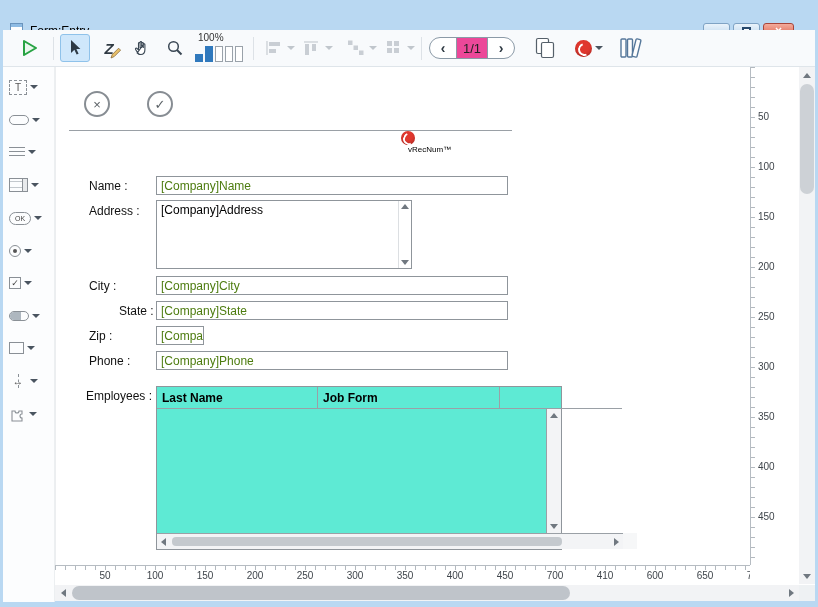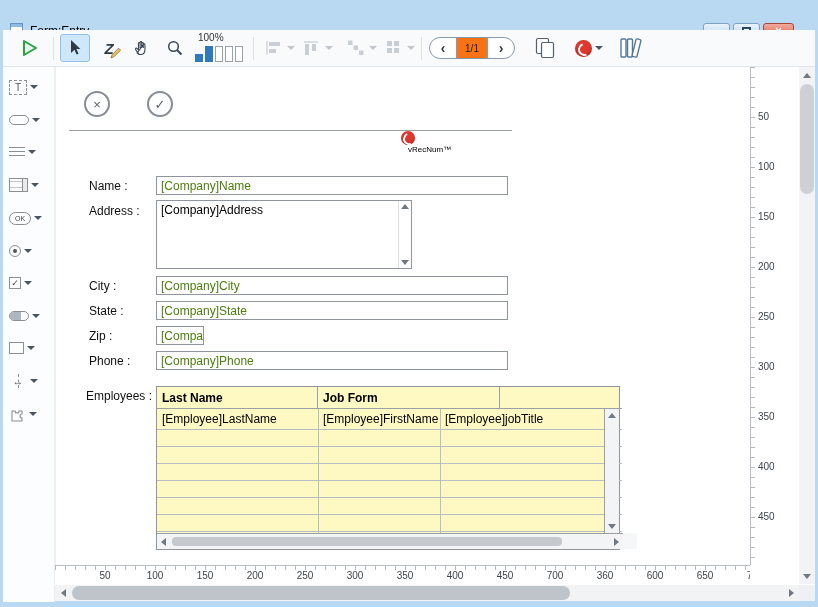--- a/index.html
+++ b/index.html
@@ -39,22 +39,22 @@
   .zoombars { display:flex; align-items:flex-end; gap:2px; height:17px; margin-top:2px; }
   .zb { width:8px; border:1px solid #9aa2aa; background:#fff; }
   .zb.on { background:#3079bd; border-color:#3079bd; }
   .caret { width:0; height:0; border-left:4px solid transparent; border-right:4px solid transparent;
            border-top:4px solid #4a5560; margin-left:3px; }
   .caret.dis { border-top-color:#c0c6cc; }
   .pagenav { position:absolute; left:426px; top:7px; width:86px; height:22px; border:1px solid #8b9aa7;
              border-radius:11px; background:#fff; display:flex; overflow:hidden; }
   .pn-btn { width:26px; display:flex; align-items:center; justify-content:center; font-size:14px;
             font-weight:bold; color:#2f3a43; }
-  .pn-mid { flex:1; background:#f97316; border-left:1px solid #8b9aa7; border-right:1px solid #8b9aa7;
-            display:flex; align-items:center; justify-content:center; font-size:10px; color:#222; }
+  .pn-mid { flex:1; background:#ec4899; border-left:1px solid #8b9aa7; border-right:1px solid #8b9aa7;
+            display:flex; align-items:center; justify-content:center; font-size:13px; color:#222; }
   .z-glyph { font-style:italic; font-weight:bold; font-size:15px; color:#2f3a43; }
   .pencil { position:absolute; right:3px; bottom:3px; }
   .logo-circle { width:17px; height:17px; border-radius:50%; background:#e0372e; position:relative;
                  box-shadow:inset 0 -2px 3px rgba(0,0,0,.2); }
   .logo-circle::after { content:""; position:absolute; left:3px; top:3px; width:9px; height:9px;
                  border-radius:50%; border:2px solid transparent; border-left-color:#fff;
                  border-bottom-color:#fff; transform:rotate(25deg); }
   .logo-sm { width:14px; height:14px; }
   .logo-sm::after { left:2px; top:2px; width:8px; height:8px; }
 
@@ -102,22 +102,22 @@
   .taddr-scroll { position:absolute; right:0; top:0; bottom:0; width:13px; border-left:1px solid #dcdfe2; }
   .tri-up, .tri-down, .tri-left, .tri-right { width:0; height:0; }
   .tri-up    { border-left:4px solid transparent; border-right:4px solid transparent; border-bottom:5px solid #707880; }
   .tri-down  { border-left:4px solid transparent; border-right:4px solid transparent; border-top:5px solid #707880; }
   .tri-left  { border-top:4px solid transparent; border-bottom:4px solid transparent; border-right:5px solid #707880; }
   .tri-right { border-top:4px solid transparent; border-bottom:4px solid transparent; border-left:5px solid #707880; }
   .taddr-scroll .tri-up { position:absolute; left:2px; top:3px; }
   .taddr-scroll .tri-down { position:absolute; left:2px; bottom:3px; }
 
   
-  .emp-table { position:absolute; left:100px; top:319px; width:464px; height:164px; border:1px solid #8f959b;
-               background:#fef9c3; font-size:12px; }
+  .emp-table { position:absolute; left:100px; top:319px; width:406px; height:164px; border:1px solid #8f959b;
+               background:#5eead4; font-size:12px; }
   .emp-header { position:absolute; left:0; top:0; width:465px; height:22px; display:flex;
                border-bottom:1px solid #9aa0a6; }
   .emp-h-cell { border-right:1px solid #9aa0a6; font-weight:bold; padding:4px 0 0 5px; overflow:hidden;
                white-space:nowrap; }
   .emp-rows { position:absolute; left:0; top:22px; width:465px; height:124px; }
   .emp-row { display:flex; height:17px; border-bottom:1px solid #b7bdc3; }
   .emp-row.first { height:21px; }
   .emp-cell { padding:3px 0 0 5px; overflow:hidden; white-space:nowrap; }
   .emp-colline { position:absolute; top:0; bottom:0; width:1px; background:#b7bdc3; }
   .emp-vscroll { position:absolute; right:0; top:22px; width:15px; height:124px; background:#f3f4f6;
@@ -354,50 +354,35 @@
       <span>[Company]Address</span>
       <span class="taddr-scroll">
         <span class="tri-up"></span>
         <span class="tri-down"></span>
       </span>
     </div>
 
     <div class="flabel" style="top:212px;">City :</div>
     <div class="tinput" style="top:209px;width:352px;height:19px;">[Company]City</div>
 
-    <div class="flabel" style="top:237px;">State :</div>
+    <div class="flabel" style="top:237px;margin-left:30px;">State :</div>
     <div class="tinput" style="top:234px;width:352px;height:19px;">[Company]State</div>
 
     <div class="flabel" style="top:262px;">Zip :</div>
     <div class="tinput" style="top:259px;width:48px;height:19px;">[Compa</div>
 
     <div class="flabel" style="top:287px;">Phone :</div>
     <div class="tinput" style="top:284px;width:352px;height:19px;">[Company]Phone</div>
 
     <div class="flabel" style="left:30px;top:322px;">Employees :</div>
 
     <div class="emp-table">
       <div class="emp-header">
         <div class="emp-h-cell" style="width:161px;">Last Name</div>
         <div class="emp-h-cell" style="width:182px;">Job Form</div>
-      </div>
-      <div class="emp-rows">
-        <div class="emp-row first">
-          <div class="emp-cell" style="width:161px;">[Employee]LastName</div>
-          <div class="emp-cell" style="width:122px;">[Employee]FirstName</div>
-          <div class="emp-cell" style="width:182px;">[Employee]jobTitle</div>
-        </div>
-        <div class="emp-row"></div>
-        <div class="emp-row"></div>
-        <div class="emp-row"></div>
-        <div class="emp-row"></div>
-        <div class="emp-row"></div>
-        <div class="emp-row"></div>
-        <div class="emp-colline" style="left:161px;"></div>
-        <div class="emp-colline" style="left:283px;"></div>
       </div>
       <div class="emp-vscroll">
         <span class="tri-up"></span>
         <span class="tri-down"></span>
       </div>
       <div class="emp-hscroll">
         <span class="tri-left"></span>
         <span class="tri-right"></span>
         <span class="emp-hthumb"></span>
       </div>
@@ -420,21 +405,21 @@
       <span class="tick-label" style="left: 50px;">50</span>
       <span class="tick-label" style="left: 100px;">100</span>
       <span class="tick-label" style="left: 150px;">150</span>
       <span class="tick-label" style="left: 200px;">200</span>
       <span class="tick-label" style="left: 250px;">250</span>
       <span class="tick-label" style="left: 300px;">300</span>
       <span class="tick-label" style="left: 350px;">350</span>
       <span class="tick-label" style="left: 400px;">400</span>
       <span class="tick-label" style="left: 450px;">450</span>
       <span class="tick-label" style="left: 500px;">700</span>
-      <span class="tick-label" style="left: 550px;">360</span>
+      <span class="tick-label" style="left: 550px;">410</span>
       <span class="tick-label" style="left: 600px;">600</span>
       <span class="tick-label" style="left: 650px; text-align: right;">650</span>
       <span class="tick-label" style="left: 700px;">700</span>
     </div>
 
   <div class="vscroll">
     <div class="sc-btn up">
         <span class="tri-up"></span>
       </div>
     <div class="v-thumb"></div>

